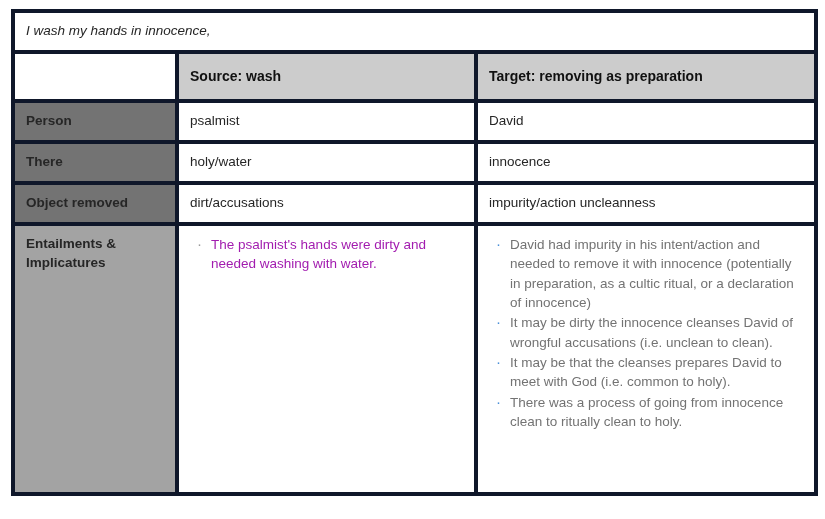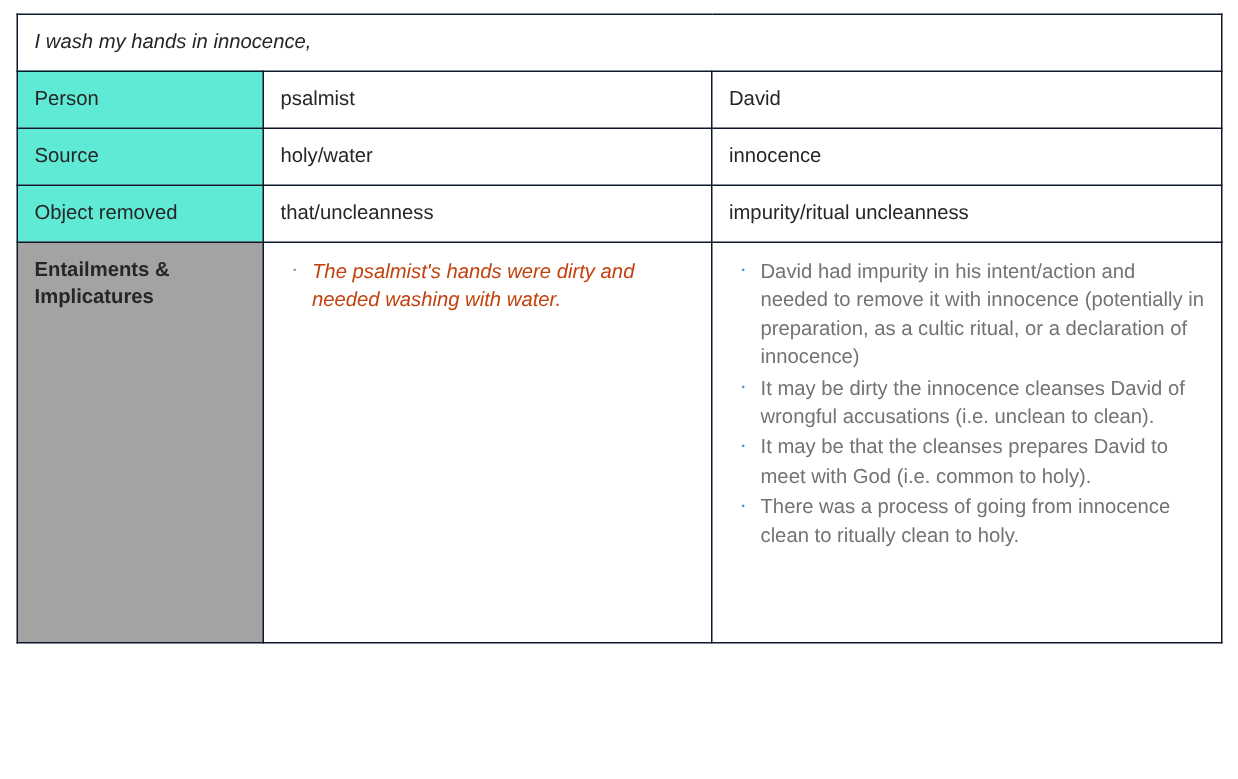--- a/index.html
+++ b/index.html
@@ -30,21 +30,21 @@
   }
 
   table.metaphor-table {
     width: 803px;
     border-collapse: collapse;
     table-layout: fixed;
     background: #ffffff;
   }
 
   table.metaphor-table td {
-    border: 1px solid #0f172a;
+    border: 4px solid #0f172a;
     vertical-align: top;
     padding: 9px 11px 9px 11px;
     font-size: 13.5px;
     color: #262626;
     line-height: 1.4;
   }
 
   
   td.title-cell {
     font-style: italic;
@@ -64,22 +64,22 @@
     padding-top: 13px;
     padding-bottom: 13px;
     height: 17px;
   }
   tr.header-row td.corner-cell {
     background: #ffffff;
   }
 
   
   td.row-label {
-    background: #5eead4;
-    font-weight: normal;
+    background: #737373;
+    font-weight: bold;
     font-size: 13.5px;
     color: #111111;
     padding-top: 11px;
     padding-bottom: 11px;
   }
   td.row-label-light {
     background: #a3a3a3;
     font-weight: bold;
     font-size: 13.5px;
     color: #111111;
@@ -108,21 +108,21 @@
     font-size: 13.5px;
   }
   ul.bullets li:before {
     content: "\00B7";
     position: absolute;
     left: -11px;
     top: -1px;
     font-size: 15px;
     line-height: 1.35;
   }
-  ul.bullets.source-list li { color: #c2410c; font-style: italic; }
+  ul.bullets.source-list li { color: #a21caf; }
   ul.bullets.source-list li:before { color: #9a9a9a; }
   ul.bullets.target-list li { color: #737373; }
   ul.bullets.target-list li:before { color: #4a90d9; }
 
   td.entail-cell {
     padding-top: 10px;
     padding-bottom: 10px;
     height: 248px;
   }
 </style>
@@ -135,38 +135,43 @@
       <colgroup>
         <col style="width:164px">
         <col style="width:299px">
         <col style="width:340px">
       </colgroup>
       <tbody>
         <tr>
           <td class="title-cell" colspan="3">I wash my hands in innocence,</td>
         </tr>
 
+        <tr class="header-row">
+          <td class="corner-cell"></td>
+          <td>Source: wash</td>
+          <td>Target: removing as preparation</td>
+        </tr>
 
         <tr>
           <td class="row-label">Person</td>
           <td class="value-cell">psalmist</td>
           <td class="value-cell">David</td>
         </tr>
 
         <tr>
-          <td class="row-label">Source</td>
+          <td class="row-label">There</td>
           <td class="value-cell">holy/water</td>
           <td class="value-cell">innocence</td>
         </tr>
 
 
         <tr>
           <td class="row-label">Object removed</td>
-          <td class="value-cell">that/uncleanness</td>
-          <td class="value-cell">impurity/ritual uncleanness</td>
+          <td class="value-cell">dirt/accusations</td>
+          <td class="value-cell">impurity/action uncleanness</td>
         </tr>
 
         <tr>
           <td class="row-label-light entail-cell">Entailments &amp; Implicatures</td>
           <td class="value-cell entail-cell">
             <ul class="bullets source-list">
               <li>The psalmist's hands were dirty and needed washing with water.</li>
             </ul>
           </td>
           <td class="value-cell entail-cell">

